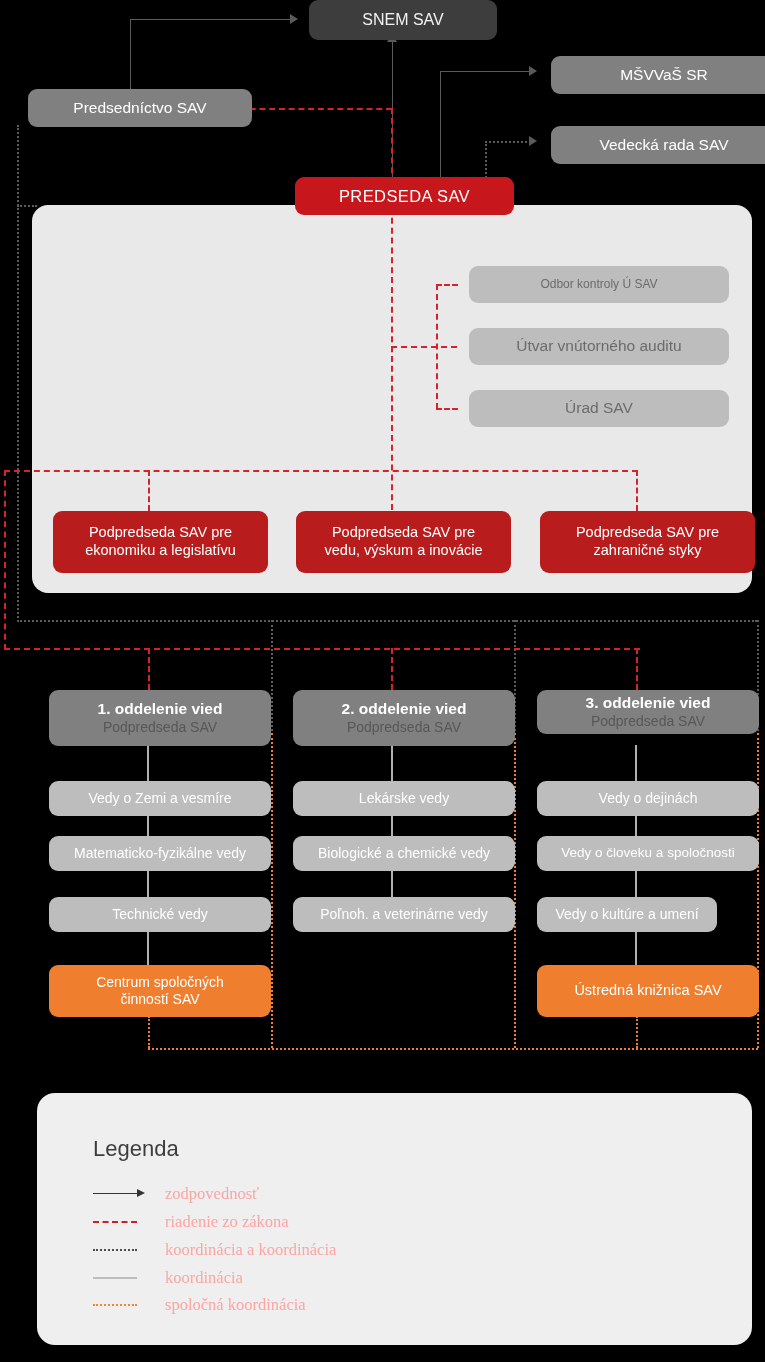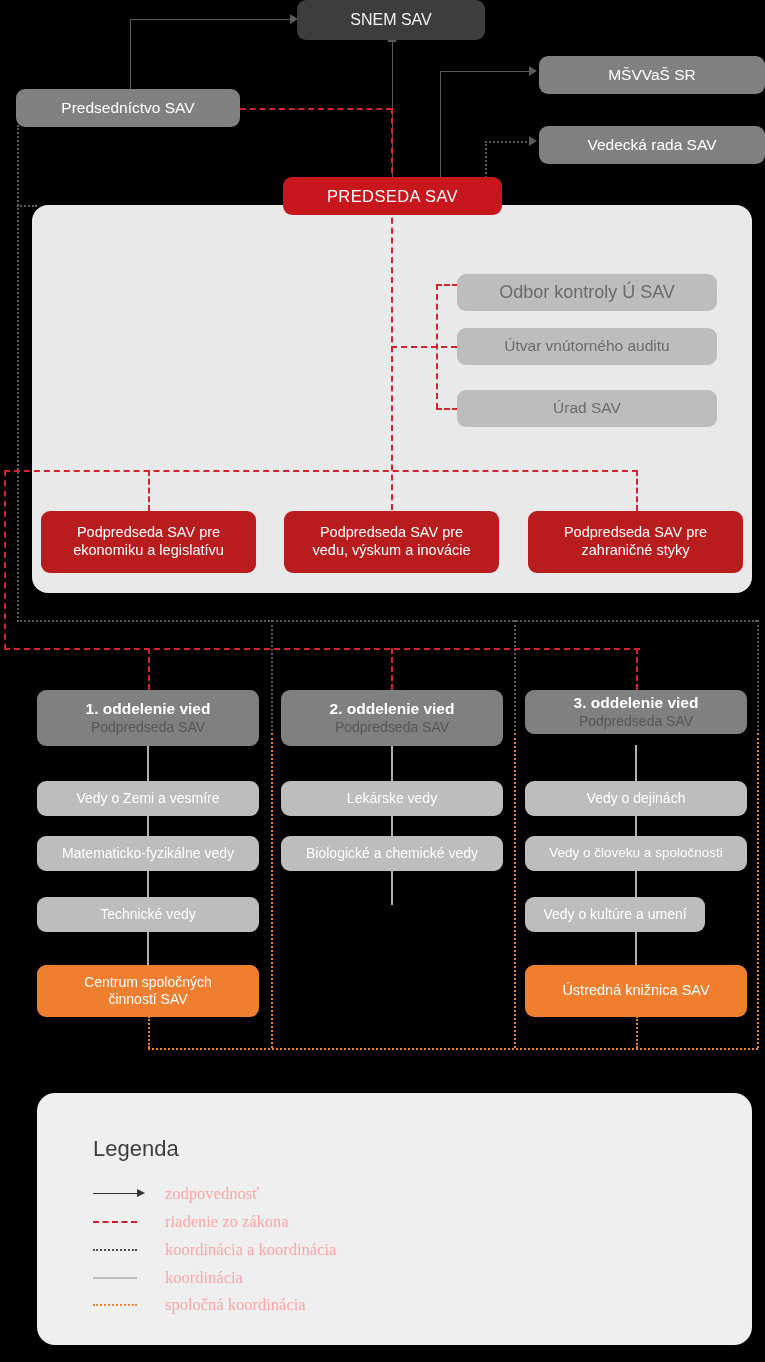--- a/index.html
+++ b/index.html
@@ -7,20 +7,21 @@
     font-family:"Liberation Sans","DejaVu Sans",sans-serif;
     width:765px;height:1362px;position:relative;overflow:hidden;
   }
   #root{position:absolute;left:0;top:0;width:765px;height:1362px;}
 
   .box{
     position:absolute;box-sizing:border-box;display:flex;
     align-items:center;justify-content:center;text-align:center;
     border-radius:9px;line-height:1.22;z-index:5;
     padding:2px 8px;
+    margin-left:12px;
   }
   .box.dark   {background:#3d3d3d;color:#f2f2f2;}
   .box.gray   {background:#808080;color:#ffffff;}
   .box.lgray  {background:#bdbdbd;color:#ffffff;}
   .box.lgray2 {background:#bdbdbd;color:#6b6b6b;}
   .box.red    {background:#c8161d;color:#ffffff;}
   .box.orange {background:#b91c1c;color:#ffffff;}
   .box.orange2{background:#ef7f2e;color:#ffffff;}
 
   .panel{position:absolute;background:#e9e9e9;border-radius:16px;z-index:1;}
@@ -130,21 +131,21 @@
   </div>
 
   <div class="box gray t-title" style="left:539px;top:126px;width:226px;height:38px;font-size:15.5px;">
     <span>Vedecká rada SAV</span>
   </div>
 
   <div class="box red" style="left:283px;top:177px;width:219px;height:38px;font-size:16.5px;letter-spacing:0.4px;">
     <span>PREDSEDA SAV</span>
   </div>
 
-  <div class="box lgray2" style="left:457px;top:274px;width:260px;height:37px;font-size:18px;">
+  <div class="box lgray2" style="left:457px;top:266px;width:260px;height:37px;font-size:12px;">
     <span>Odbor kontroly Ú SAV</span>
   </div>
   <div class="box lgray2" style="left:457px;top:328px;width:260px;height:37px;font-size:15.5px;">
     <span>Útvar vnútorného auditu</span>
   </div>
   <div class="box lgray2" style="left:457px;top:390px;width:260px;height:37px;font-size:15.5px;">
     <span>Úrad SAV</span>
   </div>
 
   <div class="box orange two-line" style="left:41px;top:511px;width:215px;height:62px;font-size:14.5px;">
@@ -185,20 +186,23 @@
   <div class="box gray two-line" style="left:281px;top:690px;width:222px;height:56px;">
     <span class="t-title" style="font-weight:bold;">2. oddelenie vied</span>
     <span class="t-sub" style="color:#575757;">Podpredseda SAV</span>
   </div>
   <div class="box lgray" style="left:281px;top:781px;width:222px;height:35px;font-size:14px;">
     <span>Lekárske vedy</span>
   </div>
   <div class="box lgray" style="left:281px;top:836px;width:222px;height:35px;font-size:14px;">
     <span>Biologické a chemické vedy</span>
   </div>
+  <div class="box lgray" style="left:281px;top:897px;width:222px;height:35px;font-size:14px;">
+    <span>Poľnoh. a veterinárne vedy</span>
+  </div>
 
   <div class="ln v-solid-gray" style="left:635px;top:745px;height:226px;"></div>
 
   <div class="box gray two-line" style="left:525px;top:690px;width:222px;height:44px;">
     <span class="t-title" style="font-weight:bold;">3. oddelenie vied</span>
     <span class="t-sub" style="color:#575757;">Podpredseda SAV</span>
   </div>
   <div class="box lgray" style="left:525px;top:781px;width:222px;height:35px;font-size:14px;">
     <span>Vedy o dejinách</span>
   </div>

